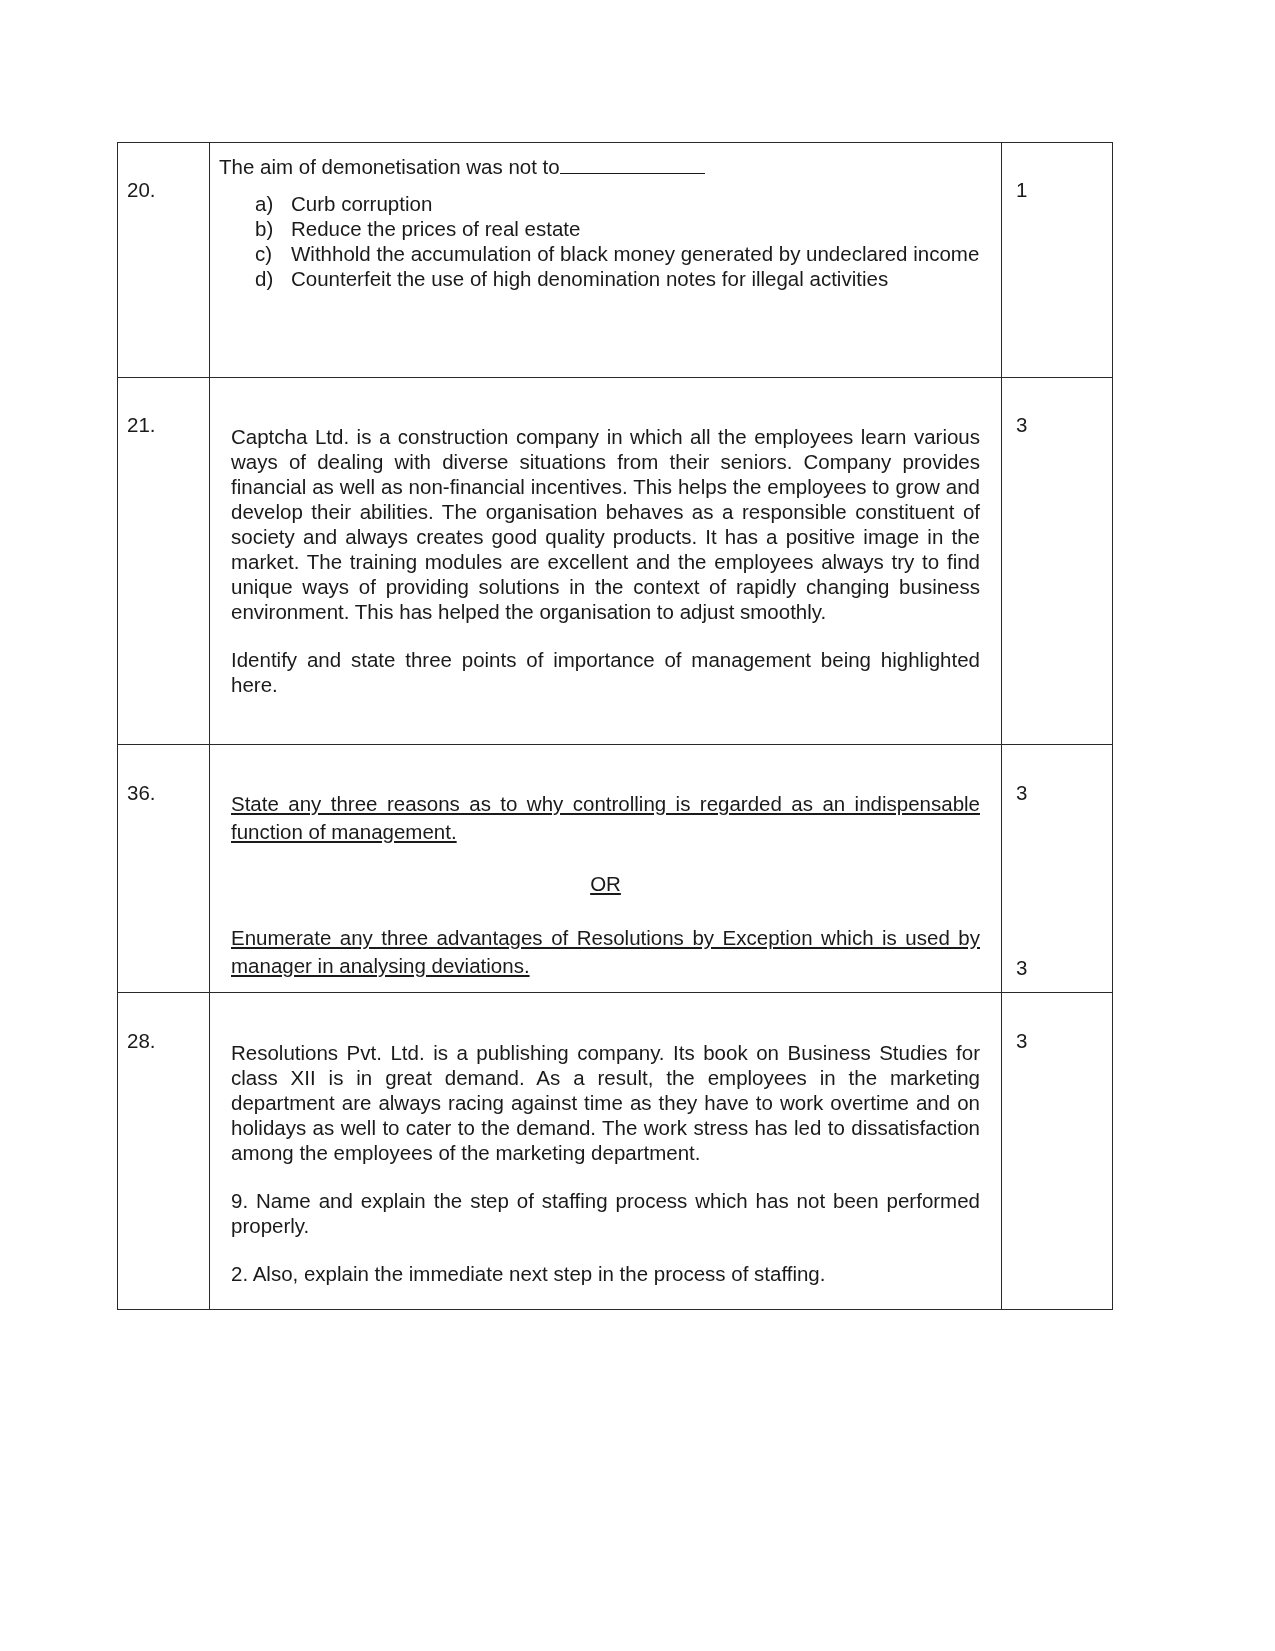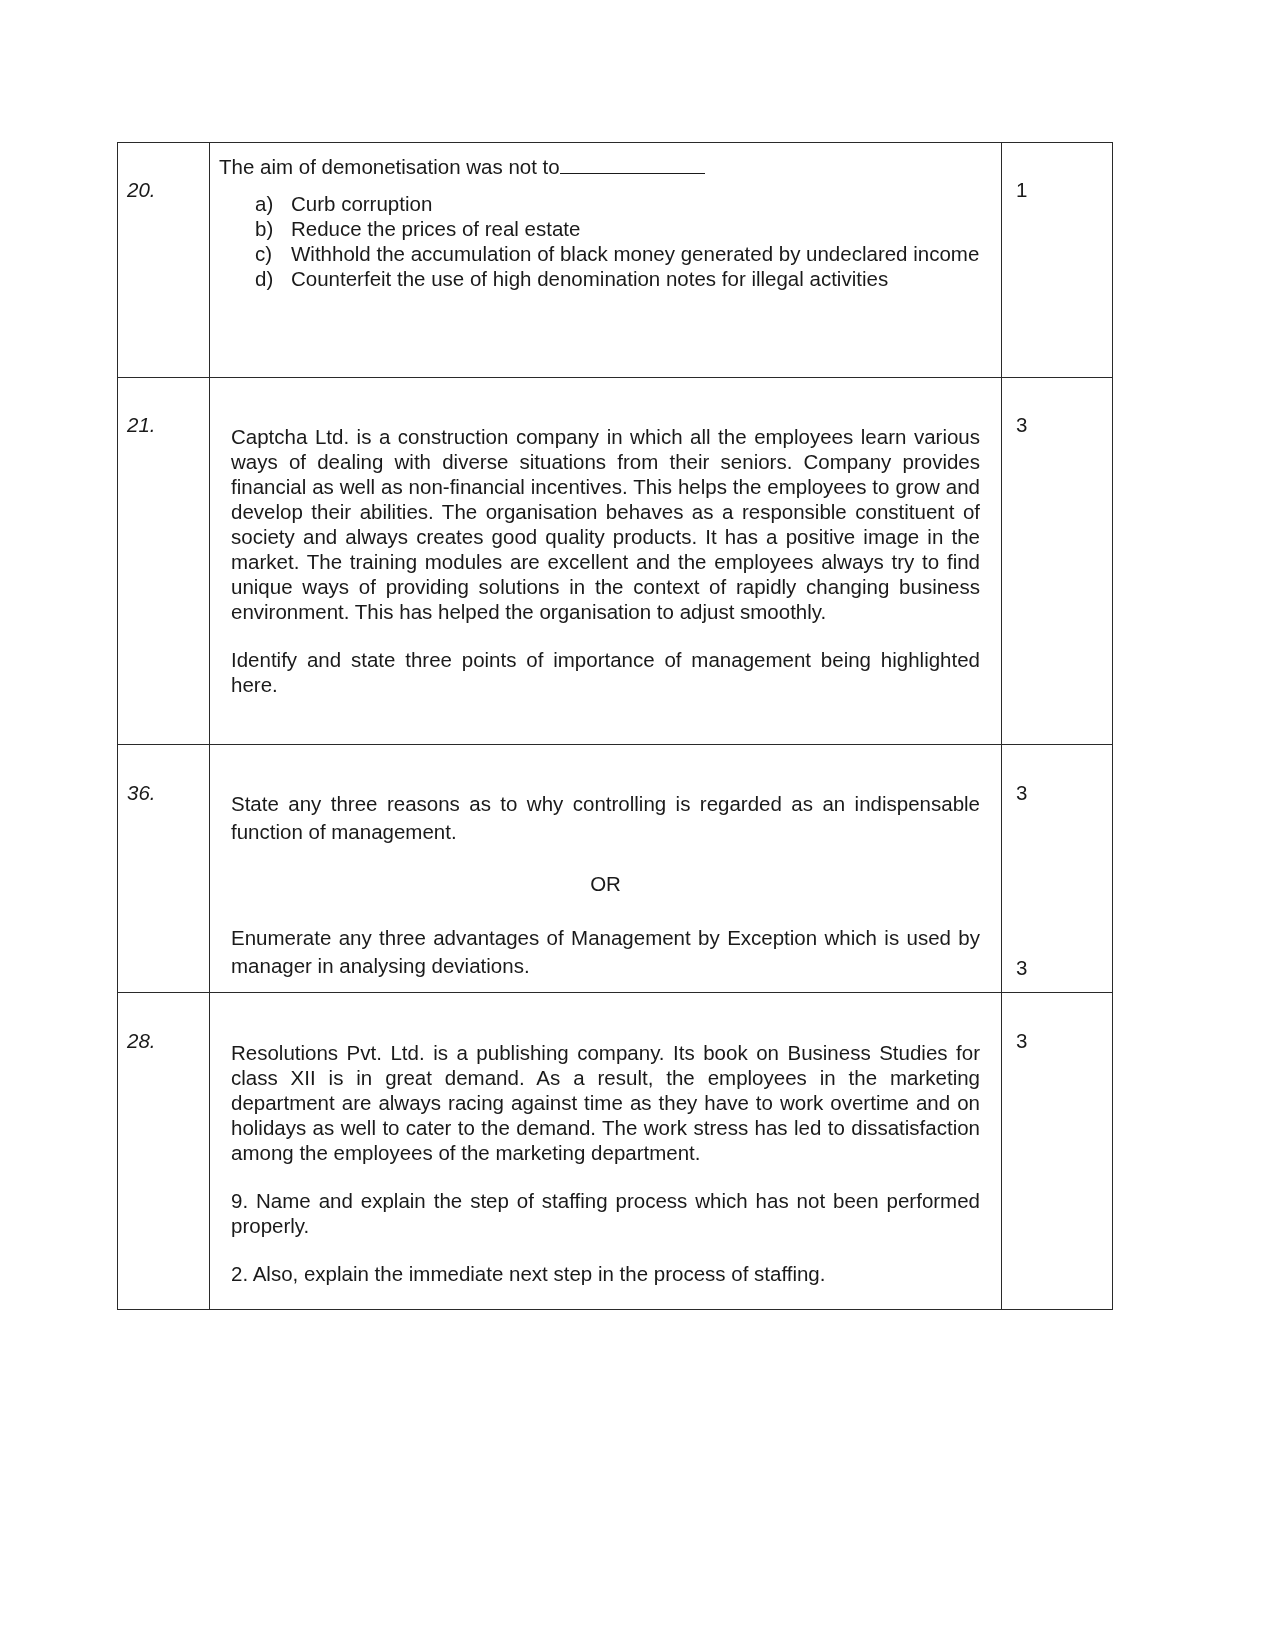--- a/index.html
+++ b/index.html
@@ -3,21 +3,21 @@
 <meta charset="utf-8">
 <style>
   html, body { margin: 0; padding: 0; background: #ffffff; }
   body { width: 1275px; height: 1651px; position: relative; font-family: "Liberation Sans", sans-serif; color: #1a1a1a; }
   table.qtable {
     position: absolute; left: 117px; top: 142px;
     width: 952px; border-collapse: collapse; table-layout: fixed;
     font-size: 20.5px; line-height: 25px;
   }
   table.qtable td { border: 1.5px solid #2a2a2a; vertical-align: top; padding: 0; }
-  td.num { width: 82px; padding-left: 9px !important; font-style: italic; }
+  td.num { width: 82px; padding-left: 9px !important; }
   td.body { width: 773px; padding-left: 9px !important; padding-right: 9px !important; }
   td.marks { width: 96px; padding-left: 14px !important; }
   .just { text-align: justify; margin: 12px; }
   .para-gap { margin-top: 23px; }
   ol.opts { list-style: none; margin: 0; padding: 0 0 0 36px; }
   ol.opts li { position: relative; padding-left: 36px; }
   ol.opts li .lbl { position: absolute; left: 0; top: 0; }
   .center { text-align: center; margin: 0; }
   .blank { display: inline-block; width: 145px; border-bottom: 1.5px solid #1a1a1a; height: 20px; vertical-align: baseline; }
 </style>
@@ -57,24 +57,24 @@
     </td>
     <td class="marks">
       <div style="padding-top:34px;">3</div>
     </td>
   </tr>
 
   <tr style="height:236px;">
     <td class="num">
       <div style="padding-top:35px;">36.</div>
     </td>
-    <td class="body" style="line-height:28px;">
+    <td class="body" style="line-height:28px;text-decoration:underline;">
       <p class="just" style="padding-top:33px;">State any three reasons as to why controlling is regarded as an indispensable function of management.</p>
       <p class="center" style="margin-top:24px;">OR</p>
-      <p class="just" style="margin-top:26px;">Enumerate any three advantages of Management by Exception which is used by manager in analysing deviations.</p>
+      <p class="just" style="margin-top:26px;">Enumerate any three advantages of Resolutions by Exception which is used by manager in analysing deviations.</p>
     </td>
     <td class="marks" style="position:relative;">
       <div style="padding-top:35px;">3</div>
       <div style="position:absolute; left:14px; bottom:12px;">3</div>
     </td>
   </tr>
 
   <tr style="height:317px;">
     <td class="num">
       <div style="padding-top:35px;">28.</div>

